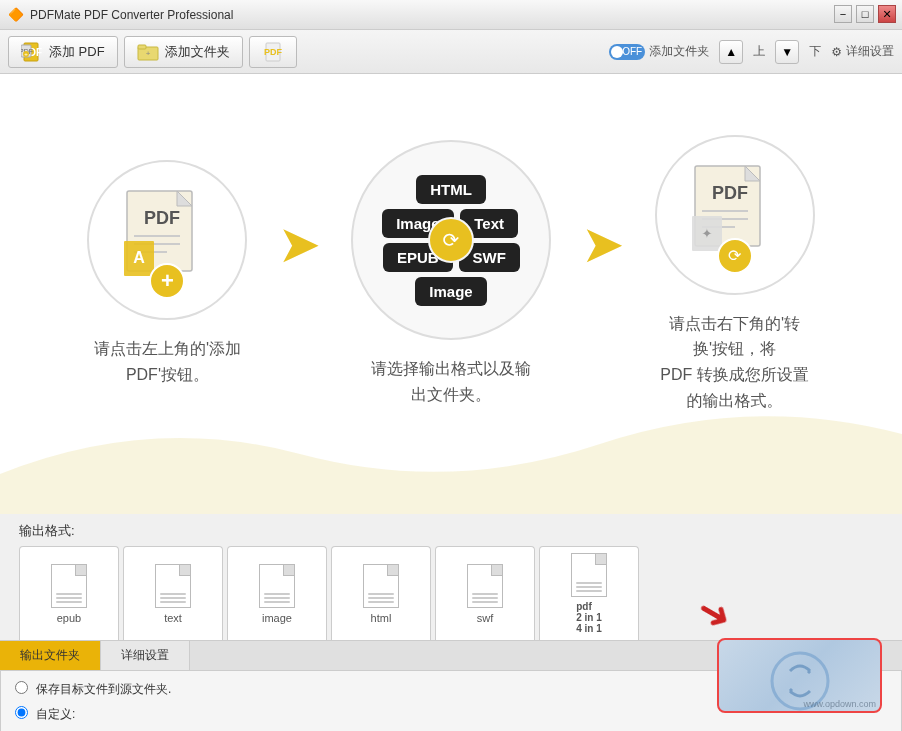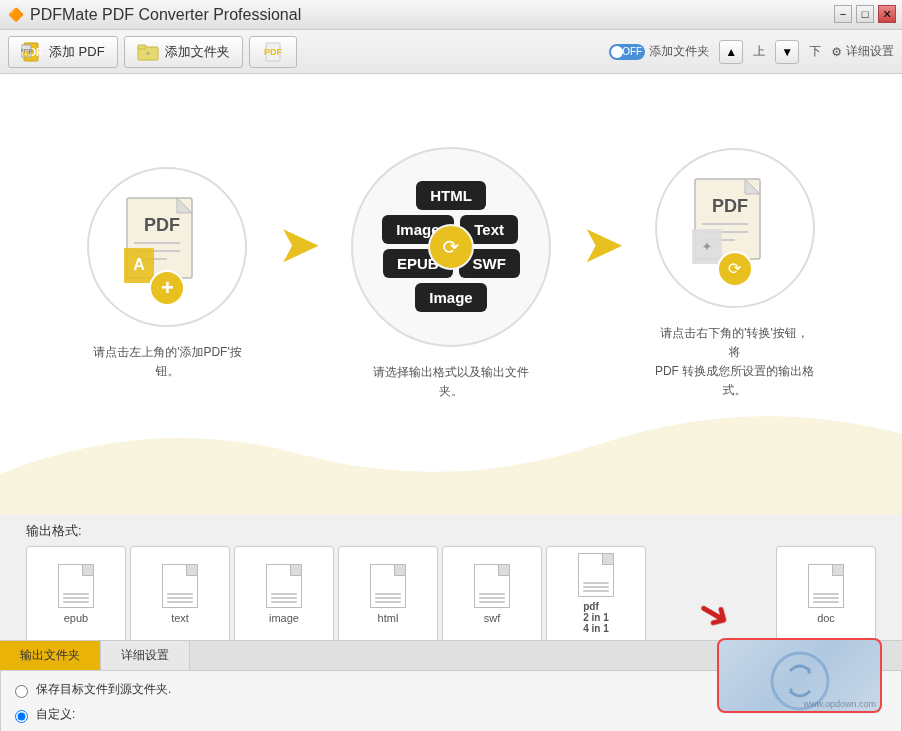--- a/index.html
+++ b/index.html
@@ -9,21 +9,21 @@
     .title-bar {
       background: linear-gradient(to bottom, #f8f8f8, #e0e0e0);
       height: 30px;
       display: flex;
       align-items: center;
       padding: 0 8px;
       border-bottom: 1px solid #ccc;
       position: relative;
     }
     .title-bar-icon { width: 16px; height: 16px; margin-right: 6px; }
-    .title-bar-text { font-size: 16px; color: #333; flex: 1; }
+    .title-bar-text { font-size: 12px; color: #333; flex: 1; }
     .title-bar-controls { display: flex; gap: 4px; position: absolute; right: 6px; top: 5px; }
     .tb-btn { width: 18px; height: 18px; border: 1px solid #aaa; background: linear-gradient(to bottom, #f5f5f5, #ddd); display: flex; align-items: center; justify-content: center; font-size: 11px; cursor: pointer; }
     .tb-btn.close { background: linear-gradient(to bottom, #e88, #c44); border-color: #a44; }
 
     
     .toolbar {
       background: linear-gradient(to bottom, #f5f5f5, #e8e8e8);
       height: 44px;
       display: flex;
       align-items: center;
@@ -130,25 +130,25 @@
       border-radius: 6px;
       padding: 6px 14px;
       font-size: 15px;
       font-weight: bold;
       cursor: pointer;
       white-space: nowrap;
     }
     .fmt-btn.html { grid-column: 1 / 3; }
     .fmt-btn.image { grid-column: 1 / 3; }
     
-    .step-label { font-size: 12px; color: #555; text-align: center; max-width: 160px; line-height: 1.6; }
+    .step-label { font-size: 16px; color: #555; text-align: center; max-width: 160px; line-height: 1.6; }
 
     
     .output-section {
-      padding: 8px 26px 0;
+      padding: 8px 19px 0;
       background: #f0f0f0;
     }
     .output-label { font-size: 13px; color: #333; margin-bottom: 6px; }
     .format-tabs {
       display: flex;
       gap: 4px;
       padding-bottom: 0;
     }
     .fmt-tab {
       width: 100px; 
@@ -183,21 +183,21 @@
       background: #e8e8e8;
     }
     .tab-item.active { background: #eab308; border-bottom: none; }
     
     .settings-section {
       padding: 10px 14px;
       background: #f5f5f5;
       border: 1px solid #ccc;
       border-top: none;
     }
-    .radio-row { display: flex; align-items: flex-end; gap: 8px; margin-bottom: 8px; font-size: 12px; color: #333; }
+    .radio-row { display: flex; align-items: flex-start; gap: 8px; margin-bottom: 8px; font-size: 12px; color: #333; }
     .convert-button {
       width: 100%; height: 100%;
       background: linear-gradient(135deg, #c8d8e8, #b0c8e0, #c8d8e8);
       border: 2px solid #e44;
       border-radius: 8px;
       display: flex; align-items: flex-end; justify-content: center;
       cursor: pointer;
       position: relative;
       overflow: hidden;
     }
@@ -455,30 +455,20 @@
             <div class="file-line"></div>
             <div class="file-line"></div>
             <div class="file-line"></div>
           </div>
       </div>
       <span class="fmt-tab-label pdf-tab-label">pdf<br>2 in 1<br>4 in 1</span>
     </div>
 
     <div style="flex:1;"></div>
 
-    <div class="fmt-tab">
-      <div class="file-icon">
-        <div class="file-lines">
-            <div class="file-line"></div>
-            <div class="file-line"></div>
-            <div class="file-line"></div>
-          </div>
-      </div>
-      <span class="fmt-tab-label">doc</span>
-    </div>
   </div>
 </div>
 
 <div class="tab-section">
   <div class="tab-bar">
     <div class="tab-item active">输出文件夹</div>
     <div class="tab-item">详细设置</div>
   </div>
   <div class="settings-section">
     <div class="radio-row">

